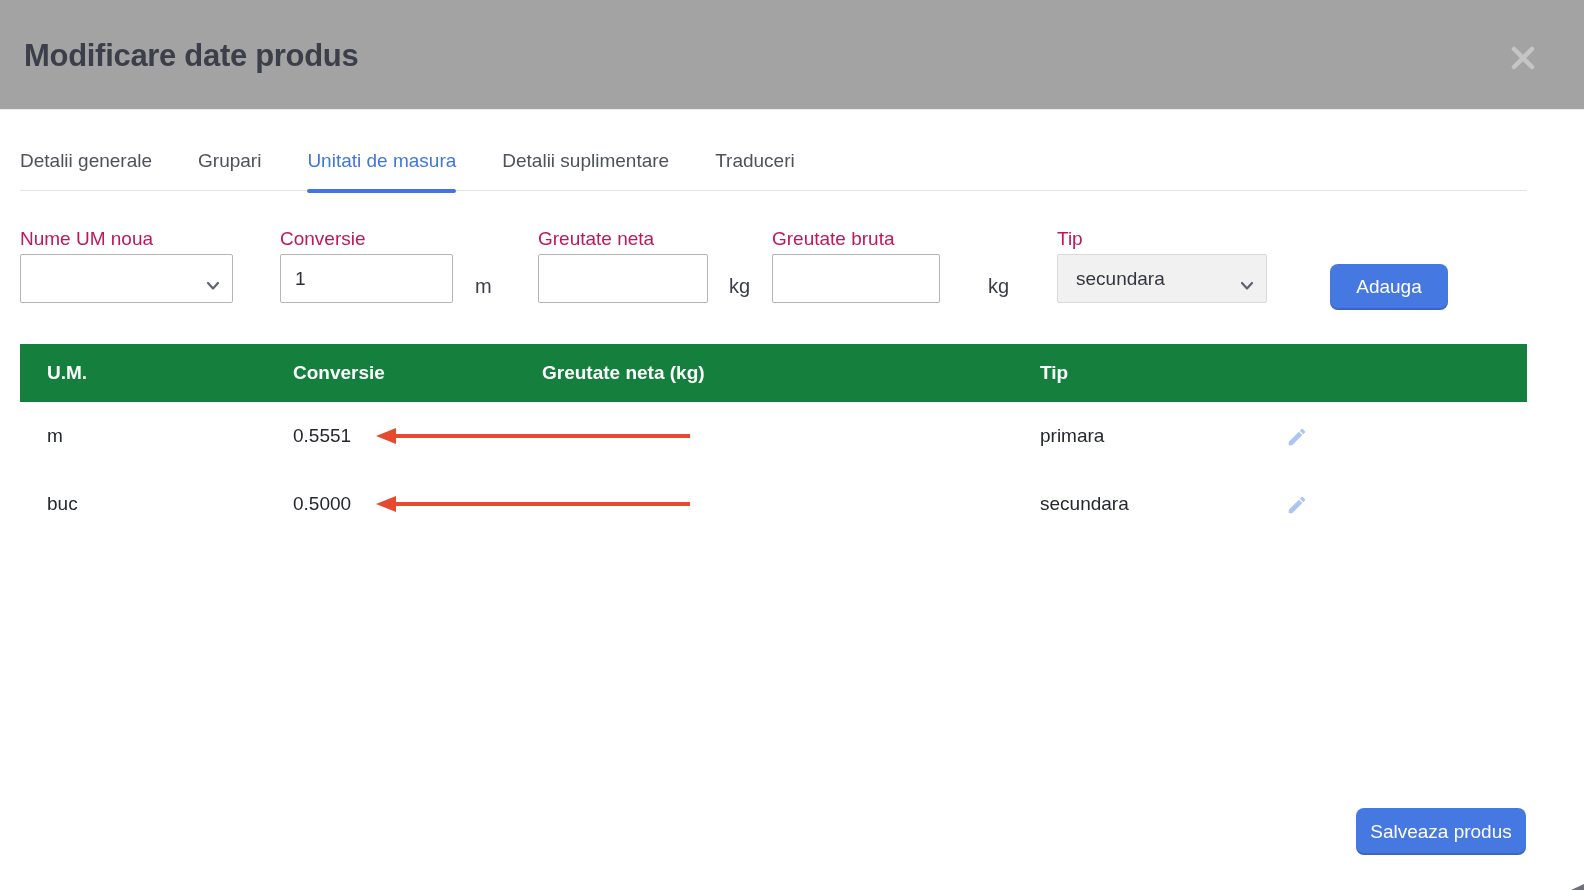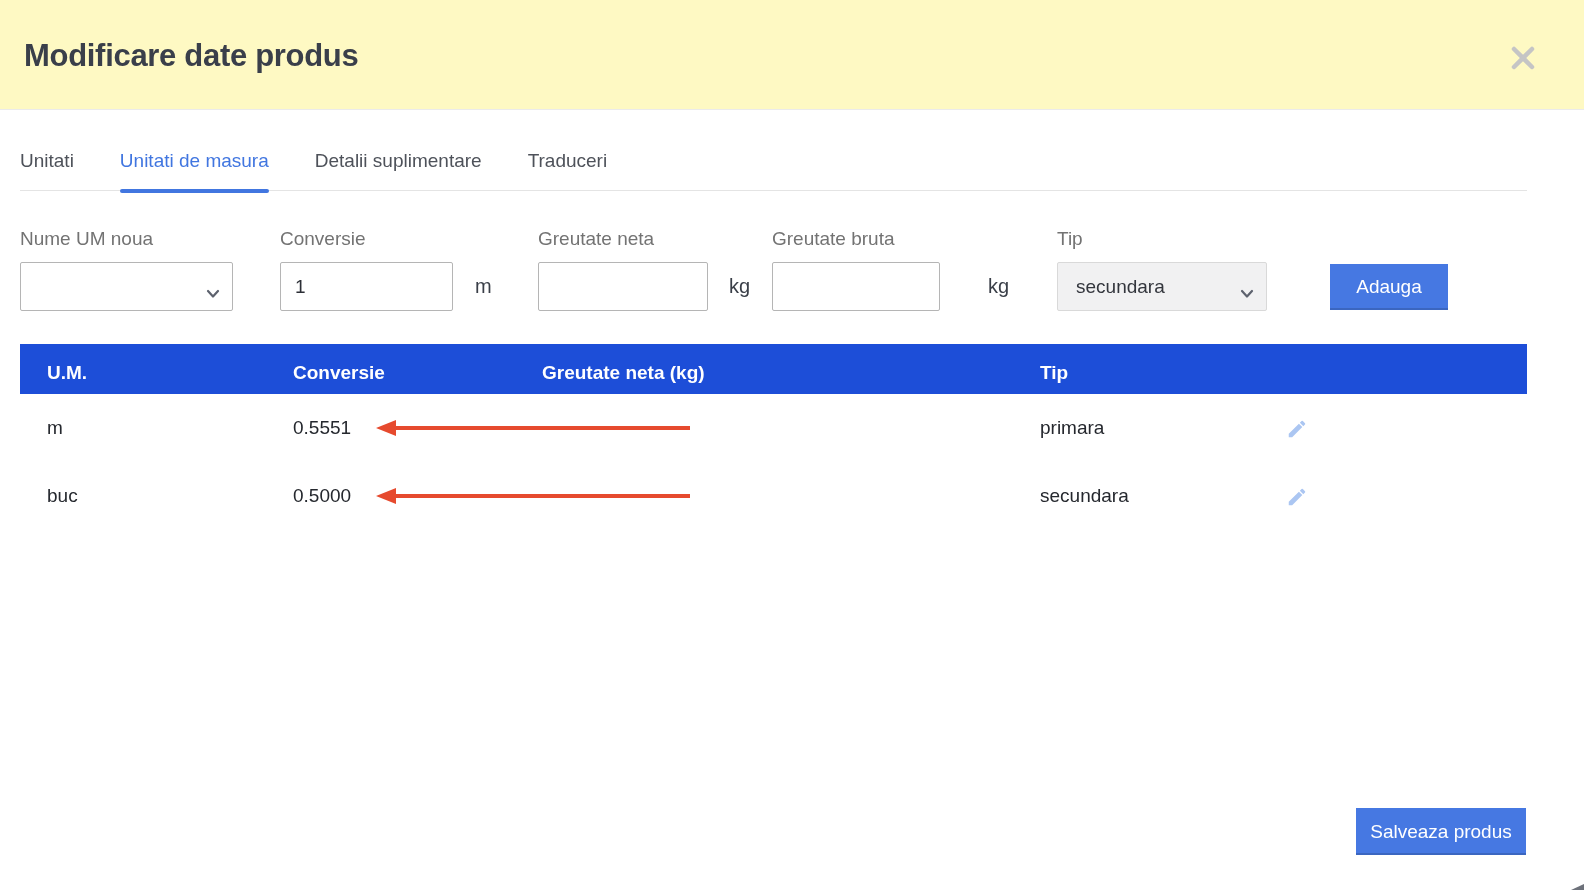--- a/index.html
+++ b/index.html
@@ -2,58 +2,58 @@
 <html><head>
 <meta charset="utf-8">
 <style>
   * { margin:0; padding:0; box-sizing:border-box; }
   html,body { width:1584px; height:890px; background:#ffffff; overflow:hidden;
               font-family:"Liberation Sans", sans-serif; }
   .page { position:relative; width:1584px; height:890px; background:#fff; }
 
   
   .modal-header { position:absolute; top:0; left:0; width:1584px; height:110px;
-                  border-bottom:1px solid #ebebeb; background:#fef9c3; }
+                  border-bottom:1px solid #ebebeb; background:#a3a3a3; }
   .modal-title { position:absolute; left:24px; top:38px; font-size:31px; font-weight:700;
                  color:#3a3f4a; letter-spacing:-0.3px; white-space:nowrap; }
   .close-btn { position:absolute; right:46px; top:43px; width:30px; height:30px;
                cursor:pointer; background:none; border:none; padding:0; }
 
   
   .tabs { position:absolute; top:140px; left:20px; width:1507px; height:51px;
           display:flex; align-items:flex-start; border-bottom:1px solid #e4e4e4; }
   .tab { position:relative; margin-right:46px; font-size:19px; color:#4e525a;
          height:51px; line-height:30px; padding-top:6px; cursor:pointer; white-space:nowrap; }
   .tab.active { color:#4176e0; }
   .tab.active::after { content:""; position:absolute; left:0; right:0; bottom:-2px;
                        height:4px; background:#4176e0; border-radius:2px; }
 
   
   .form-row { position:absolute; top:210px; left:20px; width:1544px; height:134px; }
   .field { position:absolute; top:16px; }
-  .field-label { display:block; font-size:19px; color:#737373; line-height:26px;
-                 margin-bottom:10px; white-space:nowrap; }
+  .field-label { display:block; font-size:19px; color:#be185d; line-height:26px;
+                 margin-bottom:2px; white-space:nowrap; }
   .ctrl { height:49px; border:1px solid #b5b5b5; border-radius:2px; background:#fff;
           font-family:"Liberation Sans", sans-serif; font-size:19px; color:#2c2f36; }
   .ctrl-wrap { position:relative; }
   input.ctrl { padding:0 14px; width:100%; outline:none; }
   .select { display:flex; align-items:center; padding:0 14px; cursor:pointer; }
   .select.grey { background:#f1f1f2; border-color:#d9d9d9; padding-left:18px; }
   .select .sel-value { flex:1; font-size:19px; color:#33363d; }
   .chevron { position:absolute; right:13px; top:50%; margin-top:-5px; pointer-events:none; }
   .suffix { position:absolute; top:52px; font-size:20px; color:#3a3f48; line-height:49px;
             white-space:nowrap; }
-  .btn { border:none; border-radius:0; background:#4678e2; color:#fff; font-size:19px;
+  .btn { border:none; border-radius:8px; background:#4678e2; color:#fff; font-size:19px;
          font-family:"Liberation Sans", sans-serif; cursor:pointer;
          box-shadow:inset 0 -2px 0 rgba(0,0,0,0.15); }
   .add-btn { position:absolute; left:1310px; top:54px; width:118px; height:46px; }
 
   
   .um-table { position:absolute; top:344px; left:20px; width:1507px; }
-  .thead { position:relative; height:50px; background:#1d4ed8; color:#fff; }
+  .thead { position:relative; height:58px; background:#15803d; color:#fff; }
   .thead .th { position:absolute; top:0; line-height:58px; font-size:19px; font-weight:700;
                white-space:nowrap; }
   .trow { position:relative; height:68px; background:#fff; }
   .trow .td { position:absolute; top:0; line-height:68px; font-size:19px; color:#25282e;
               white-space:nowrap; }
   .c1 { left:27px; }  .c2 { left:273px; } .c3 { left:522px; }
   .c4 { left:770px; } .c5 { left:1020px; }
 
   .edit-btn { position:absolute; left:1266px; top:24px; width:22px; height:22px;
               background:none; border:none; padding:0; cursor:pointer; }
@@ -85,21 +85,22 @@
       <span>
         <svg width="30" height="30" viewBox="0 0 30 30">
           <line x1="6" y1="6" x2="24" y2="24" stroke="#c5c5c5" stroke-width="4.5" stroke-linecap="round"></line>
           <line x1="24" y1="6" x2="6" y2="24" stroke="#c5c5c5" stroke-width="4.5" stroke-linecap="round"></line>
         </svg>
       </span>
     </button>
   </div>
 
   <div class="tabs">
-    <div class="tab">Unitati</div>
+    <div class="tab">Detalii generale</div>
+    <div class="tab">Grupari</div>
     <div class="tab active">Unitati de masura</div>
     <div class="tab">Detalii suplimentare</div>
     <div class="tab">Traduceri</div>
   </div>
 
   <div class="form-row">
 
     <div class="field" style="left:0;">
       <span class="field-label">Nume UM noua</span>
       <div class="ctrl-wrap" style="width:213px;">

